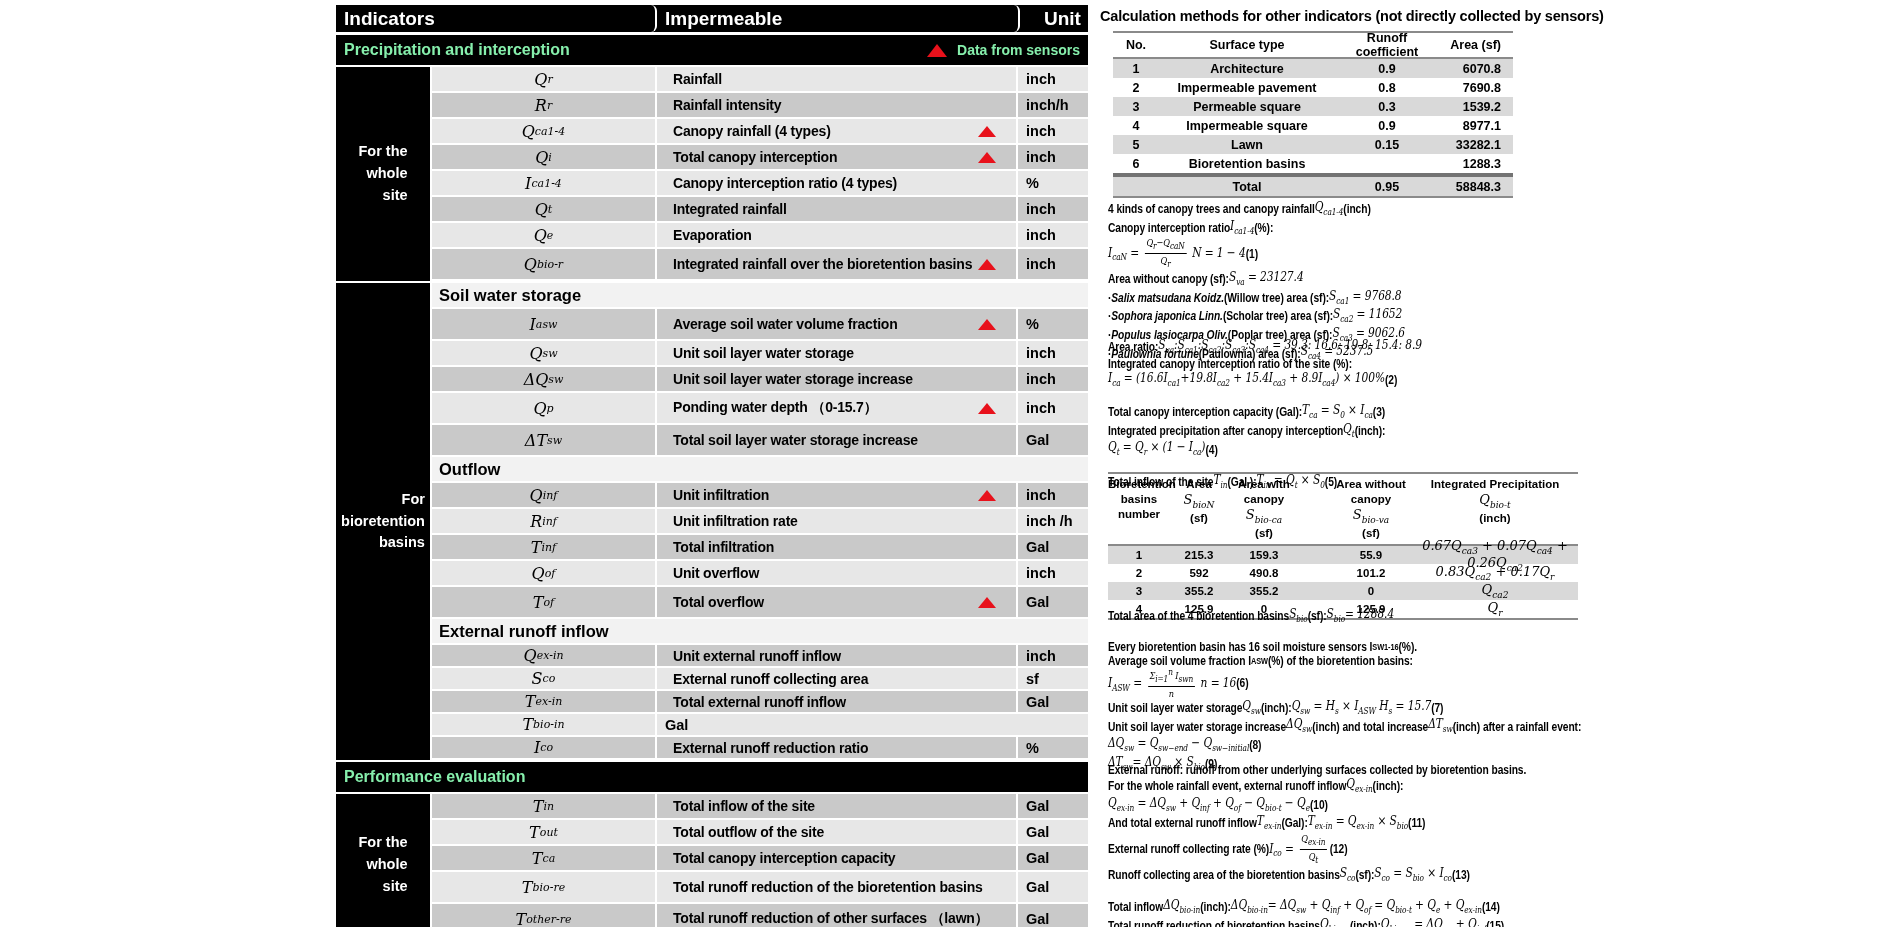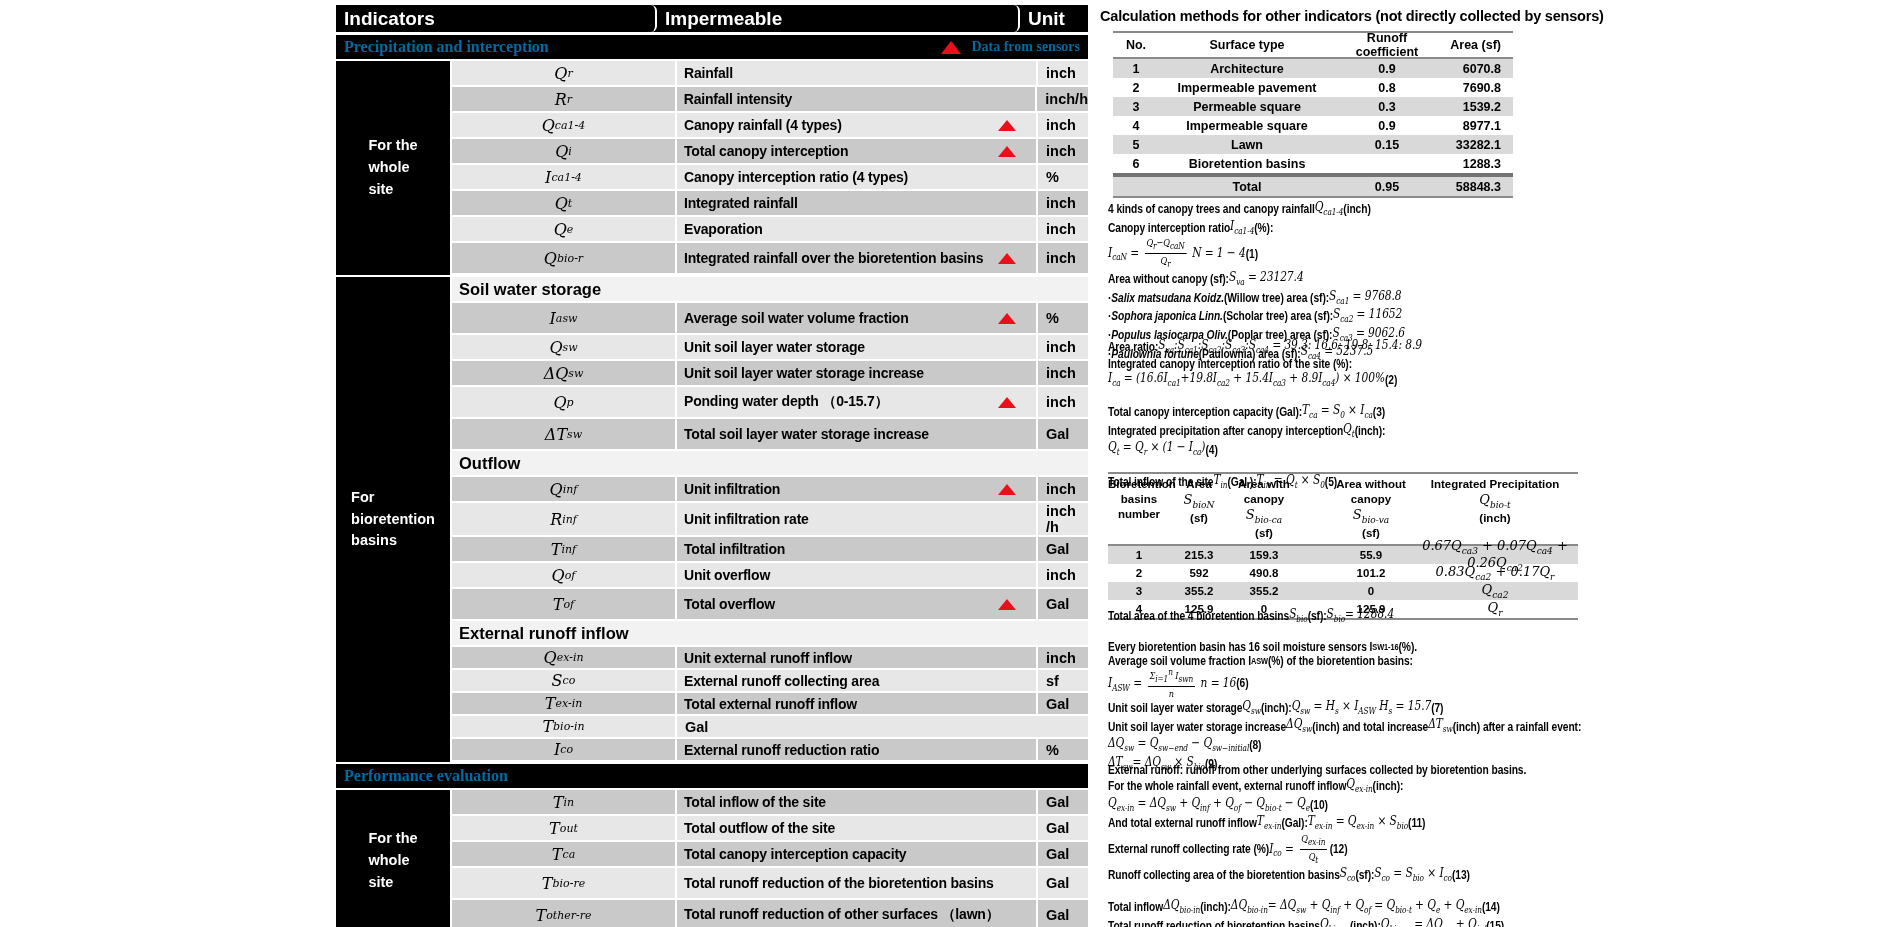--- a/index.html
+++ b/index.html
@@ -6,44 +6,44 @@
   .page{position:relative;width:1900px;height:927px;background:#fff;overflow:hidden;
         font-family:"Liberation Sans",sans-serif;color:#000;}
 
   
   .lt{position:absolute;left:336px;top:5px;width:752px;}
   .lt-head{display:flex;background:#000;color:#fff;font-weight:bold;font-size:19px;
            height:30px;border-bottom:3px solid #fff;box-sizing:border-box;}
   .lt-head .hc{display:flex;align-items:center;box-sizing:border-box;height:100%;border-radius:6px;}
   .h1{width:321px;padding-left:8px;border-right:2px solid #fff;}
   .h2{width:363px;padding-left:8px;border-right:2px solid #fff;}
-  .h3{flex:1;padding-left:8px;}
-
-  .lt-bar{display:flex;align-items:center;justify-content:space-between;background:#000;color:#0369a1;
-          font-weight:bold;font-size:16px;height:26px;padding:0 8px;border-bottom:2px solid #fff;box-sizing:border-box;font-family:Liberation Serif, serif;}
+  .h3{flex:1;padding-left:8px;margin-left:16px;}
+
+  .lt-bar{display:flex;align-items:center;justify-content:space-between;background:#000;color:#86efac;
+          font-weight:bold;font-size:16px;height:32px;padding:0 8px;border-bottom:2px solid #fff;box-sizing:border-box;}
   .legend{display:flex;align-items:center;gap:10px;font-size:14px;}
   .tri{width:0;height:0;border-left:10px solid transparent;border-right:10px solid transparent;
        border-bottom:13px solid #e8111b;display:inline-block;}
 
   .lt-group{display:flex;border-bottom:2px solid #fff;}
-  .lt-label{width:116px;background:#000;color:#fff;font-weight:bold;font-size:14.5px;line-height:1.5;
-            display:flex;align-items:center;justify-content:center;text-align:left;
+  .lt-label{width:96px;background:#000;color:#fff;font-weight:bold;font-size:14.5px;line-height:1.5;
+            display:flex;align-items:center;justify-content:center;text-align:right;
             white-space:pre-line;border-right:2px solid #fff;box-sizing:border-box;}
   .lt-rows{flex:1;display:flex;flex-direction:column;min-width:0;}
   .lt-sub{background:#f2f2f2;font-weight:bold;font-size:16.5px;min-height:24px;display:flex;align-items:center;
           padding-left:7px;border-bottom:2px solid #fff;}
   .lt-row{display:flex;align-items:stretch;min-height:24px;border-bottom:2px solid #fff;background:#e7e7e7;}
   .lt-row.dk{background:#c9c9c9;}
   .lt-row.tall{min-height:30px;}
   .lt-row.sm{min-height:21px;}
   .sym{width:225px;border-right:2px solid #fff;display:flex;align-items:center;justify-content:center;
        font-family:"DejaVu Serif",serif;font-style:italic;font-size:16px;box-sizing:border-box;}
   .sym sub{font-size:11px;}
   .expl{width:361px;border-right:2px solid #fff;display:flex;align-items:center;position:relative;
-        padding-left:7px;font-weight:bold;font-size:14px;letter-spacing:-0.2px;box-sizing:border-box;}
+        padding-left:16px;font-weight:bold;font-size:14px;letter-spacing:-0.2px;box-sizing:border-box;}
   .expl .tri{position:absolute;right:20px;top:50%;margin-top:-5px;
              border-left:9px solid transparent;border-right:9px solid transparent;border-bottom:11px solid #e8111b;}
   .unit{flex:1;display:flex;align-items:center;padding-left:8px;font-weight:bold;font-size:14.5px;}
 
   
   .rp{position:absolute;left:1100px;top:0;width:560px;}
   .rp-title{position:absolute;top:8px;left:0;font-weight:bold;font-size:14.5px;white-space:nowrap;letter-spacing:-0.2px;}
 
   .stable{position:absolute;top:31px;left:13px;width:400px;font-weight:bold;font-size:12.5px;
           border-top:2px solid #8a8a8a;border-bottom:2px solid #8a8a8a;}

